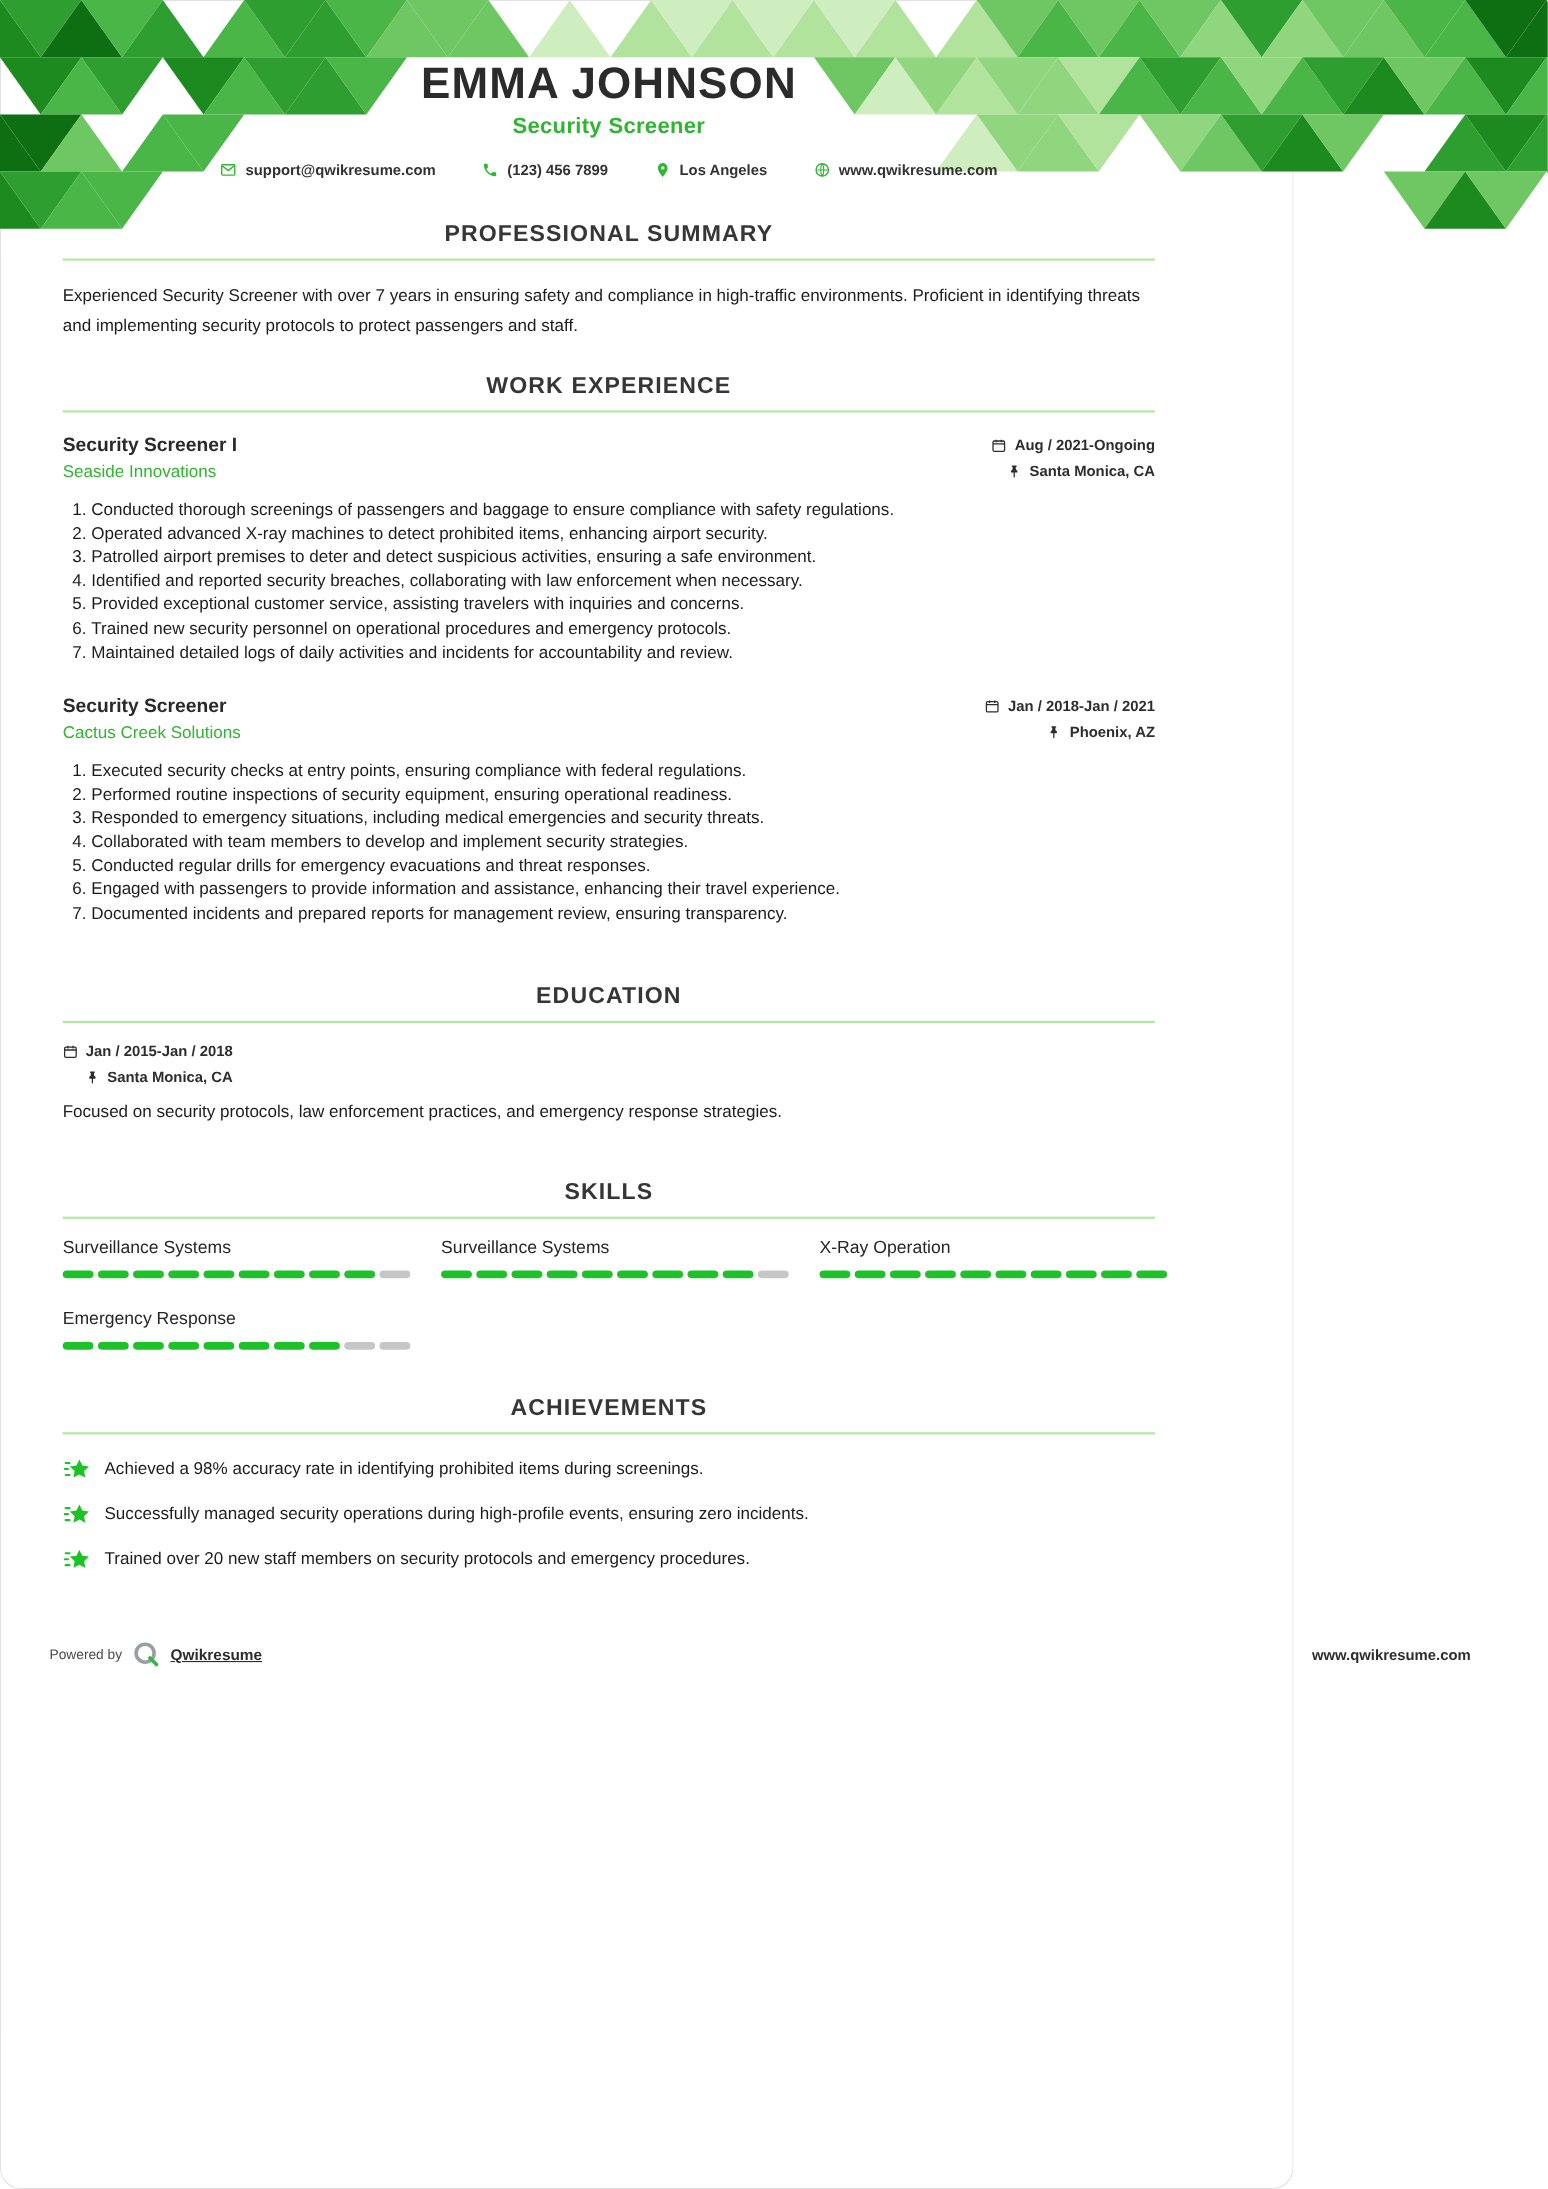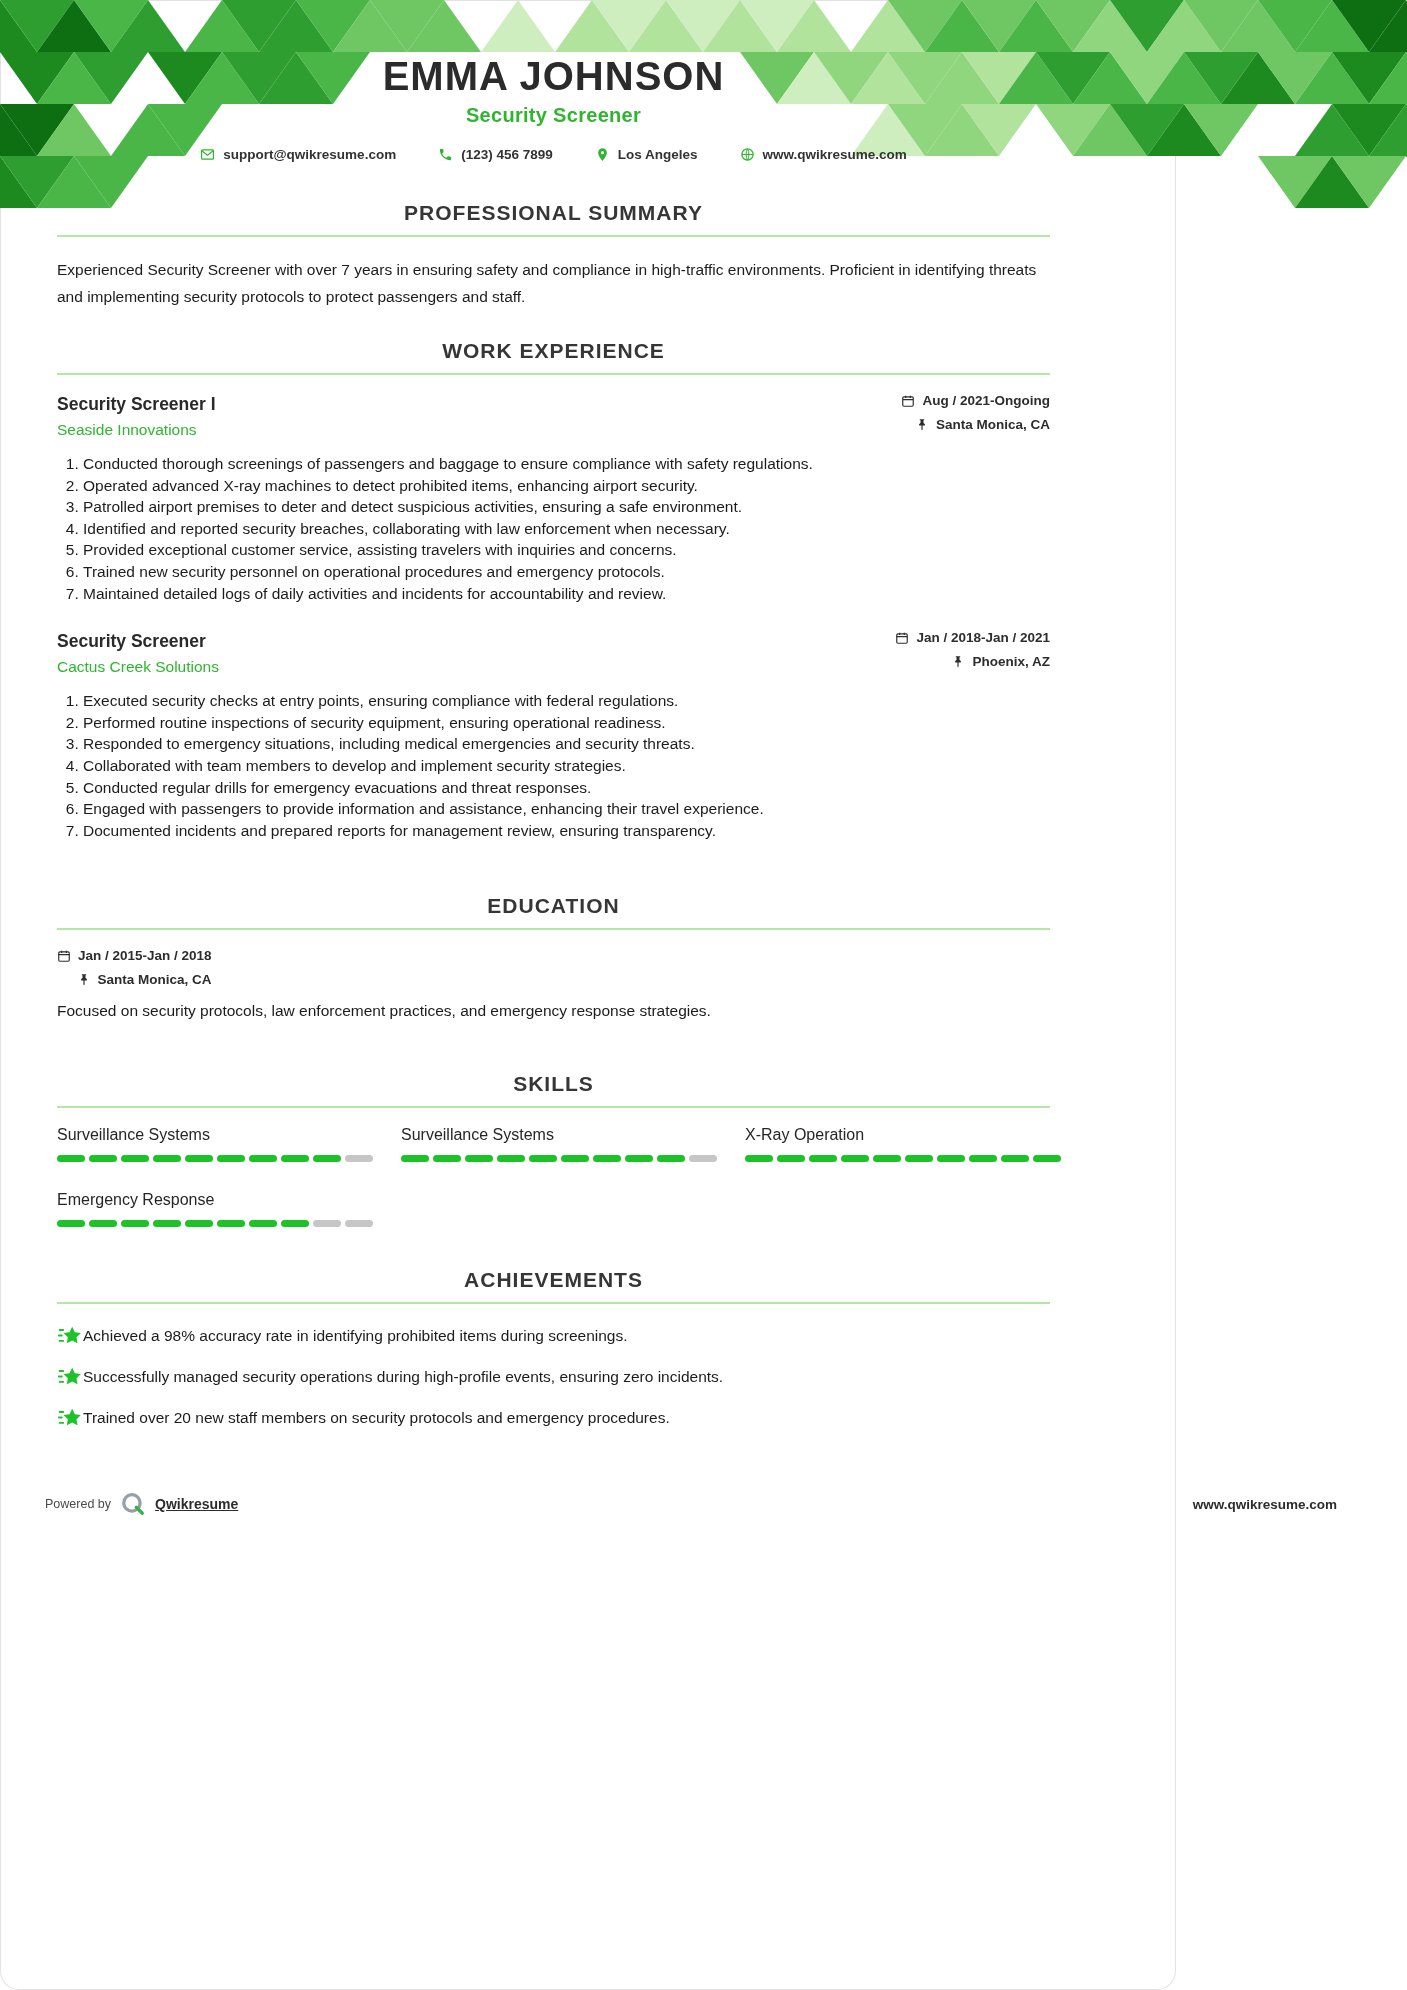--- a/index.html
+++ b/index.html
@@ -29,21 +29,21 @@
   .divider { height:2px; background:var(--divider-green,#b4e7a4); margin-top:9px; }
 
   
   .summary-heading { margin-top:30px; }
   .summary-text { margin-top:19px; font-size:15.5px; line-height:27px; color:#1c1c1c; }
 
   
   .experience-heading { margin-top:28px; }
   .job { margin-top:18px; }
   .job + .job { margin-top:26px; }
-  .job-head { display:flex; justify-content:space-between; align-items:flex-start; }
+  .job-head { display:flex; justify-content:space-between; align-items:center; }
   .job-title { font-size:17.5px; font-weight:700; color:#2a2a2a; line-height:22px; }
   .company { margin-top:5px; font-size:15.5px; font-weight:500; color:var(--accent-green,#2fb52f); line-height:20px; }
   .job-right { text-align:right; }
   .meta { display:flex; justify-content:flex-end; align-items:center; gap:7px;
           font-size:13.5px; font-weight:700; color:#2d2d2d; line-height:16px; }
   .meta + .meta { margin-top:8px; }
   .micon { display:inline-flex; width:14px; height:14px; color:#2d2d2d; }
   .micon svg { width:14px; height:14px; }
   .bullets { margin-top:13px; padding-left:26px; }
   .bullets li { font-size:15.5px; line-height:21.6px; color:#1c1c1c; }
@@ -59,21 +59,21 @@
                  column-gap:124px; row-gap:18px; width:1196px;gap:28px; }
   .skill-label { font-size:16px; font-weight:500; color:#262626; line-height:20px; }
   .skill-bar { margin-top:10px; display:flex; gap:4px; }
   .seg { width:28px; height:7px; border-radius:3.5px; display:inline-block; }
   .seg-on { background:var(--bar-green,#1dc228); }
   .seg-off { background:var(--bar-gray,#c6c6c6); }
 
   
   .achievements-heading { margin-top:40px; }
   .ach-list { margin-top:19px; }
-  .ach-item { display:flex; align-items:center; gap:0; }
+  .ach-item { display:flex; align-items:center; gap:12px; }
   .ach-item + .ach-item { margin-top:15px; }
   .ach-icon { display:inline-flex; width:26px; height:26px; color:var(--bar-green,#1dc228); flex:0 0 26px; }
   .ach-icon svg { width:26px; height:26px; }
   .ach-text { font-size:15.5px; color:#1c1c1c; line-height:20px; }
 
   
   .footer { position:absolute; top:1492px; left:0; width:1407px;
             padding:0 70px 0 45px; display:flex; justify-content:space-between; align-items:center; }
   .footer-left { display:flex; align-items:center; gap:10px; }
   .powered-by { font-size:12.5px; color:#4a4a4a; }

